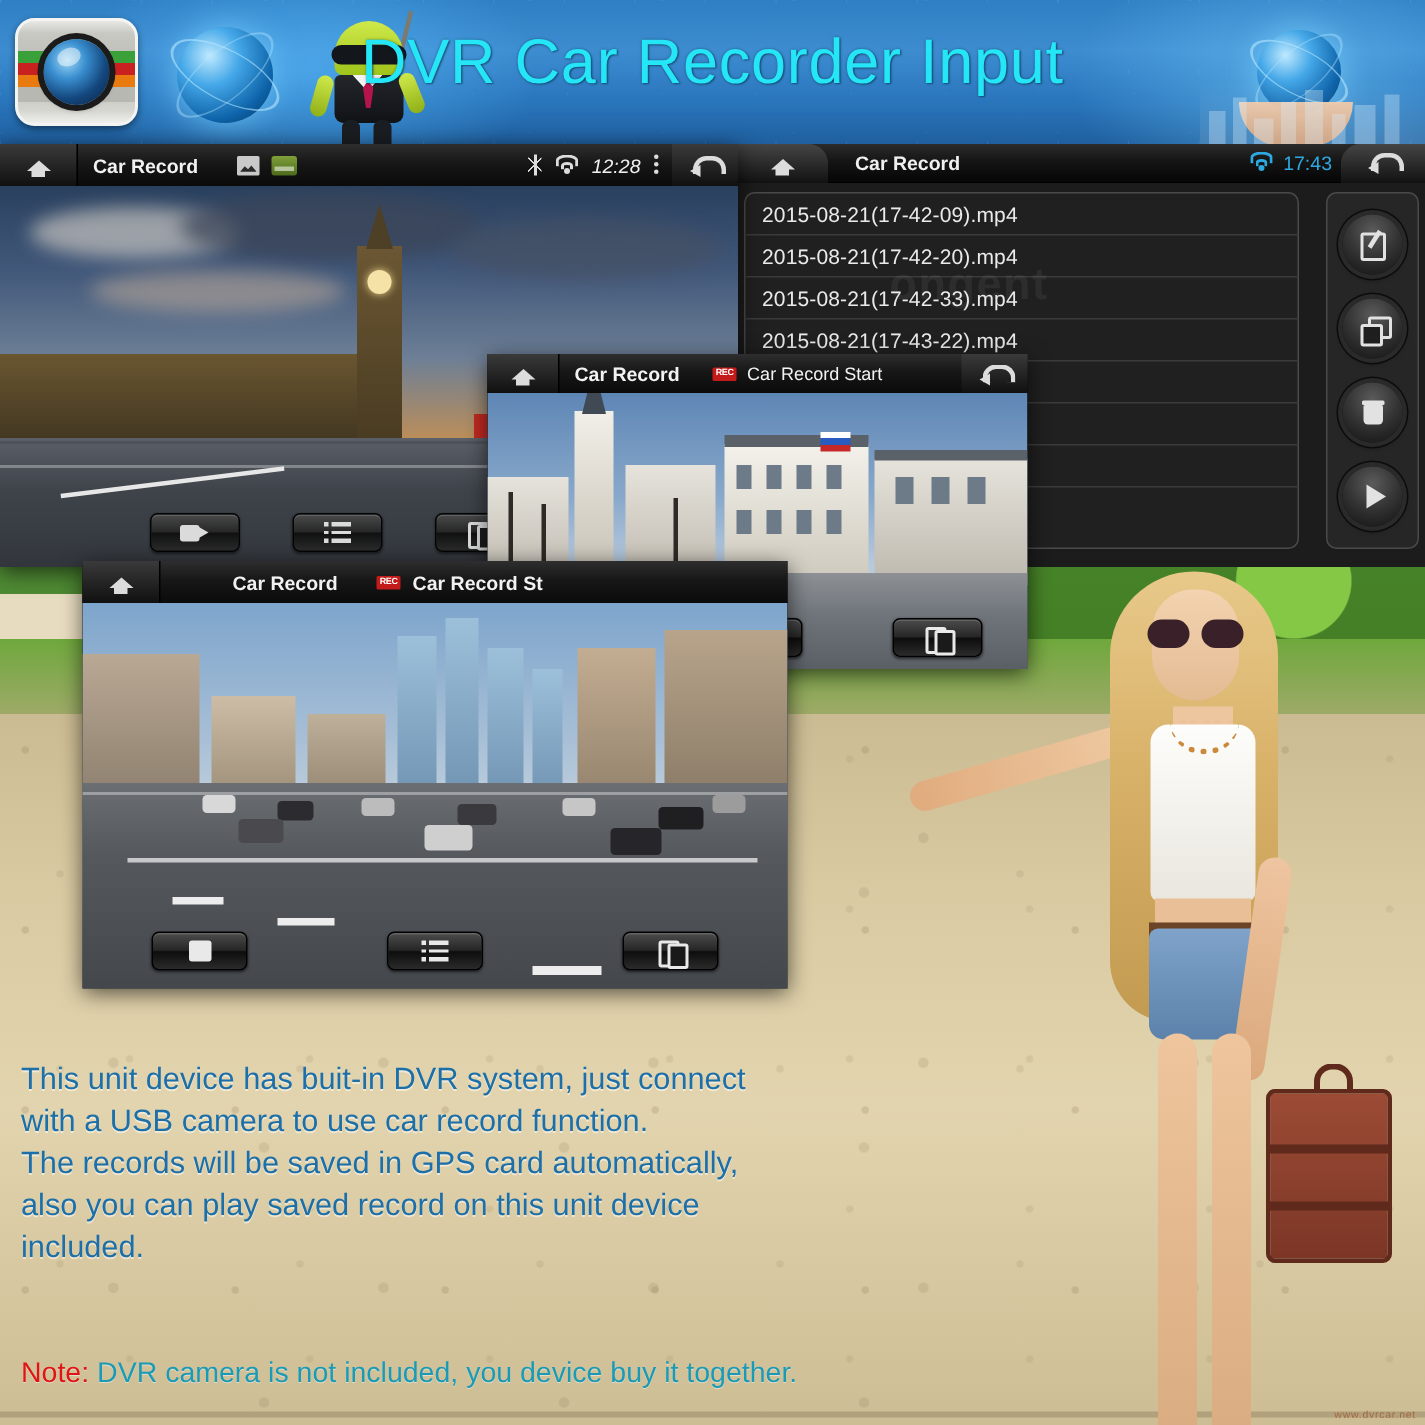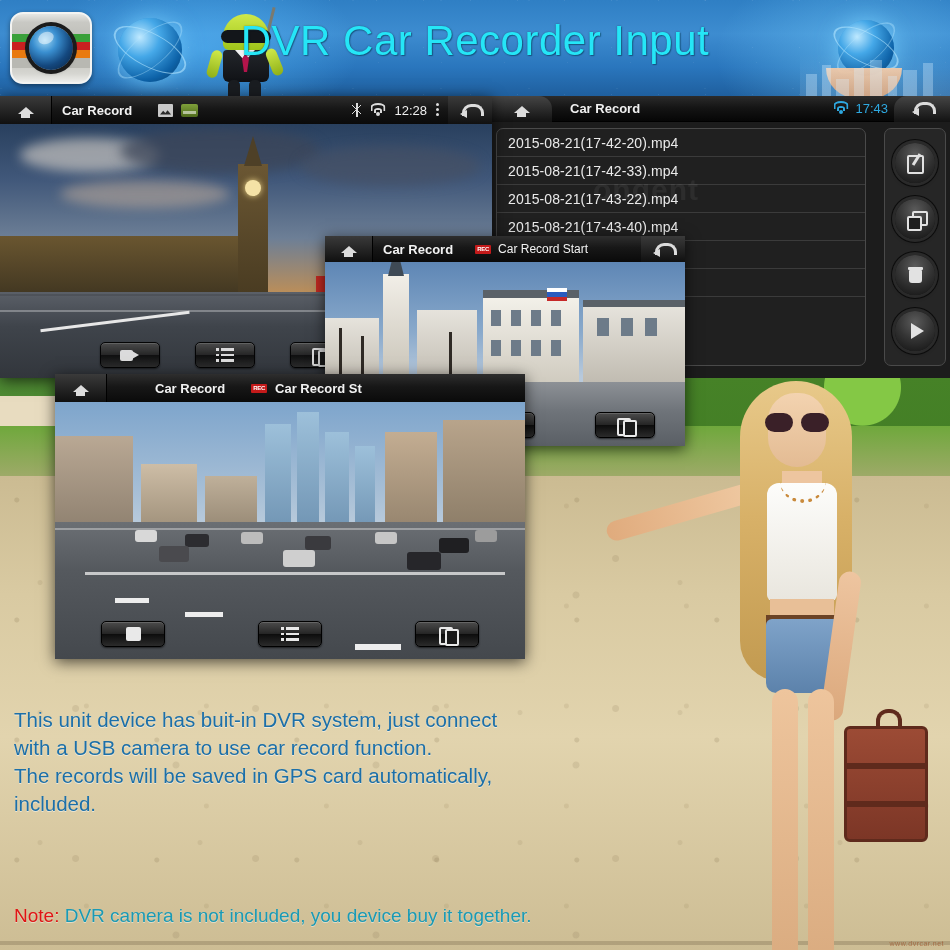--- a/index.html
+++ b/index.html
@@ -197,21 +197,21 @@
     display:flex; align-items:center; color:#e9e9e9;
   }
   .abar .home-tab {
     width:52px; height:28px; display:flex; align-items:center; justify-content:center;
     background:linear-gradient(180deg,#3a3a3a,#101010);
     border-right:1px solid #000;
   }
   .abar .title { font-size:13px; font-weight:bold; color:#f2f2f2; margin-left:10px; white-space:nowrap; }
   .abar .spacer { flex:1; }
   .abar .sysicons { display:flex; align-items:center; gap:9px; margin-right:8px; }
-  .abar .clock { font-size:13px; color:#efefef; }
+  .abar .clock { font-size:13px; color:#efefef;font-style:italic; }
   .abar .back-tab { width:44px; height:28px; display:flex; align-items:center; justify-content:center; background:linear-gradient(180deg,#3a3a3a,#101010); }
 
   .ico { display:inline-block; }
   .ic-home { width:15px; height:14px; position:relative; }
   .ic-home:before{ content:""; position:absolute; left:0; top:4px; width:0;height:0;
     border-left:8px solid transparent;border-right:8px solid transparent;border-bottom:7px solid #dcdcdc; }
   .ic-home:after{ content:""; position:absolute; left:3px; top:9px; width:9px; height:6px; background:#dcdcdc; }
   .ic-back { width:20px; height:15px; position:relative; }
   .ic-back:before{ content:""; position:absolute; left:2px; top:1px; width:16px; height:9px;
     border:3px solid #dcdcdc; border-bottom:none; border-radius:9px 9px 0 0; }
@@ -485,20 +485,21 @@
           <i class="a3"></i>
       </span>
       <div class="pclock">17:43</div>
       <div class="pback">
         <span class="ico ic-back"></span>
       </div>
     </div>
 
     <div class="plist">
       <div class="pwm">ongent</div>
+      <div class="prow">2015-08-21(17-42-09).mp4</div>
       <div class="prow">2015-08-21(17-42-20).mp4</div>
       <div class="prow">2015-08-21(17-42-33).mp4</div>
       <div class="prow">2015-08-21(17-43-22).mp4</div>
       <div class="prow">2015-08-21(17-43-40).mp4</div>
       <div class="prow">2015-08-21(17-44-02).mp4</div>
       <div class="prow">2015-08-21(17-44-19).mp4</div>
     </div>
 
     <div class="pside">
       <div class="cbtn">
@@ -705,20 +706,21 @@
           <span class="ic-gallery"></span>
         </div>
       </div>
     </div>
   </div>
 
   <div class="desc">
     <div>This unit device has buit-in DVR system, just connect</div>
     <div>with a USB camera to use car record function.</div>
     <div>The records will be saved in GPS card automatically,</div>
+    <div>also you can play saved record on this unit device</div>
     <div>included.</div>
   </div>
 
   <div class="note">
     <span class="lbl">Note:</span><span class="txt"> DVR camera is not included, you device buy it together.</span>
   </div>
 
   <div class="corner-wm">www.dvrcar.net</div>
 
 </div>

